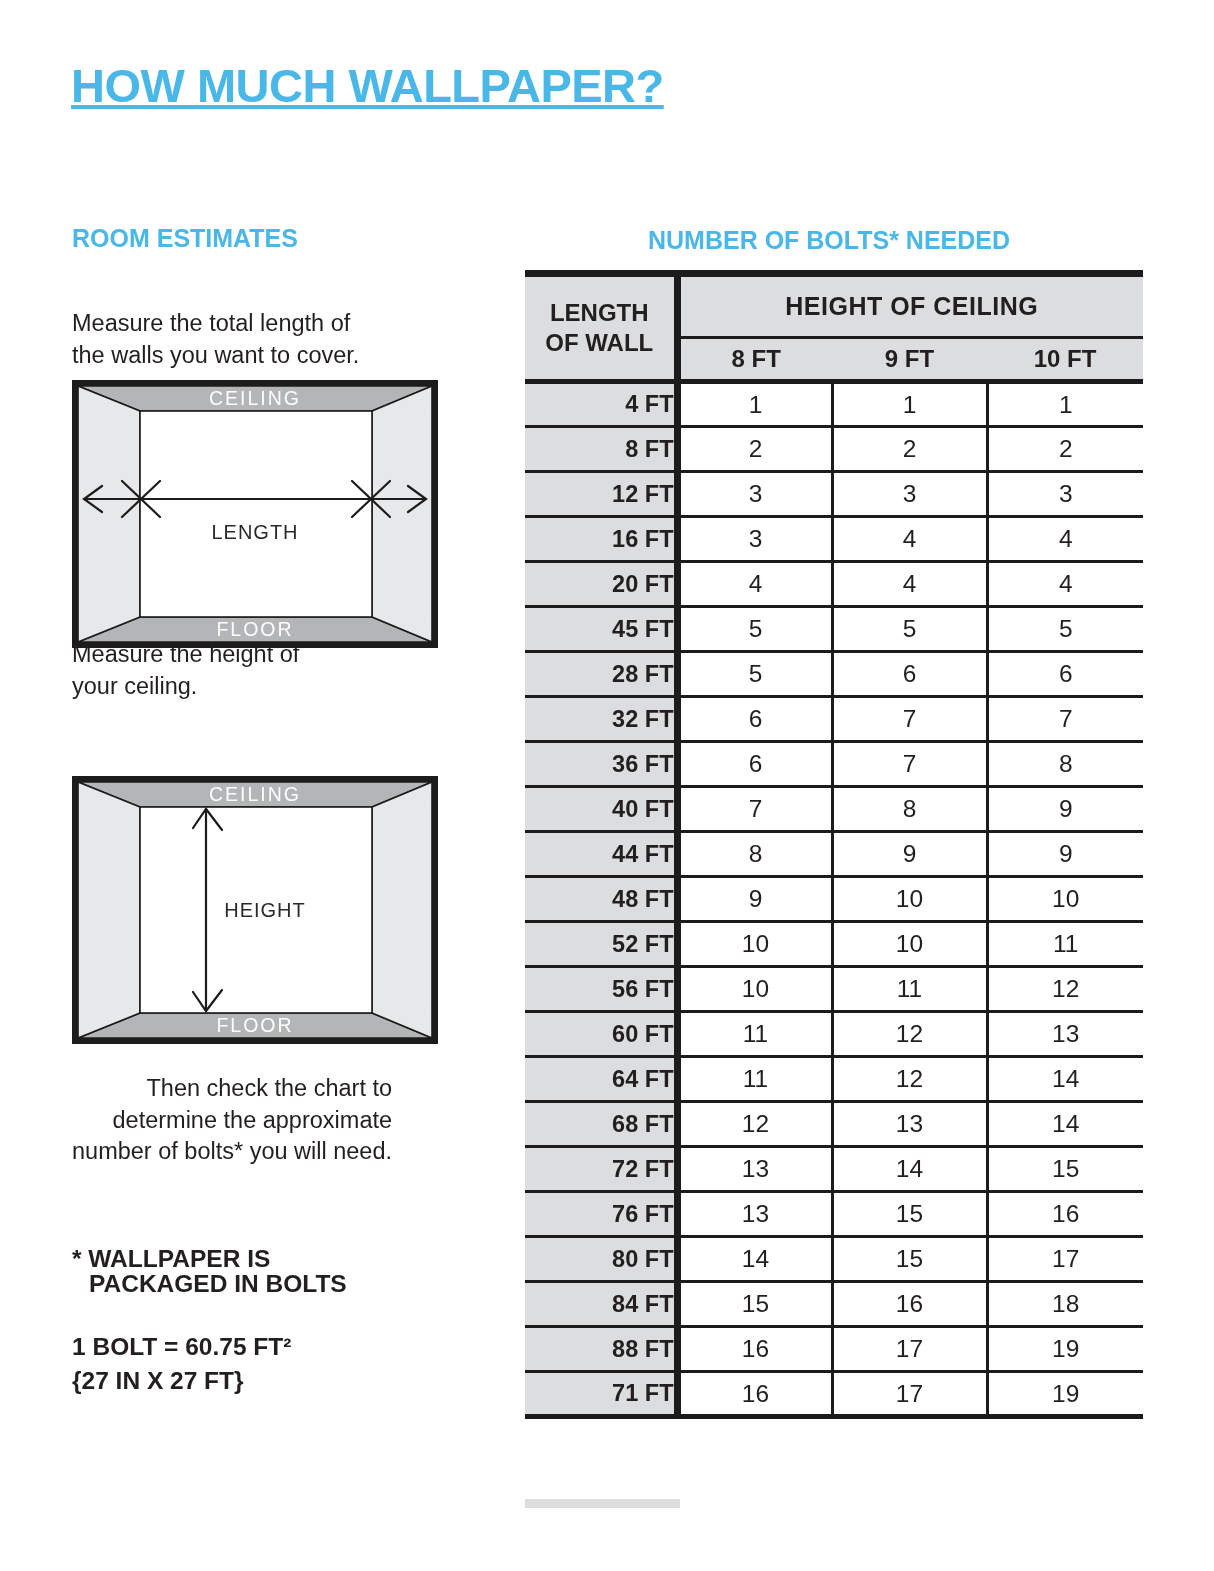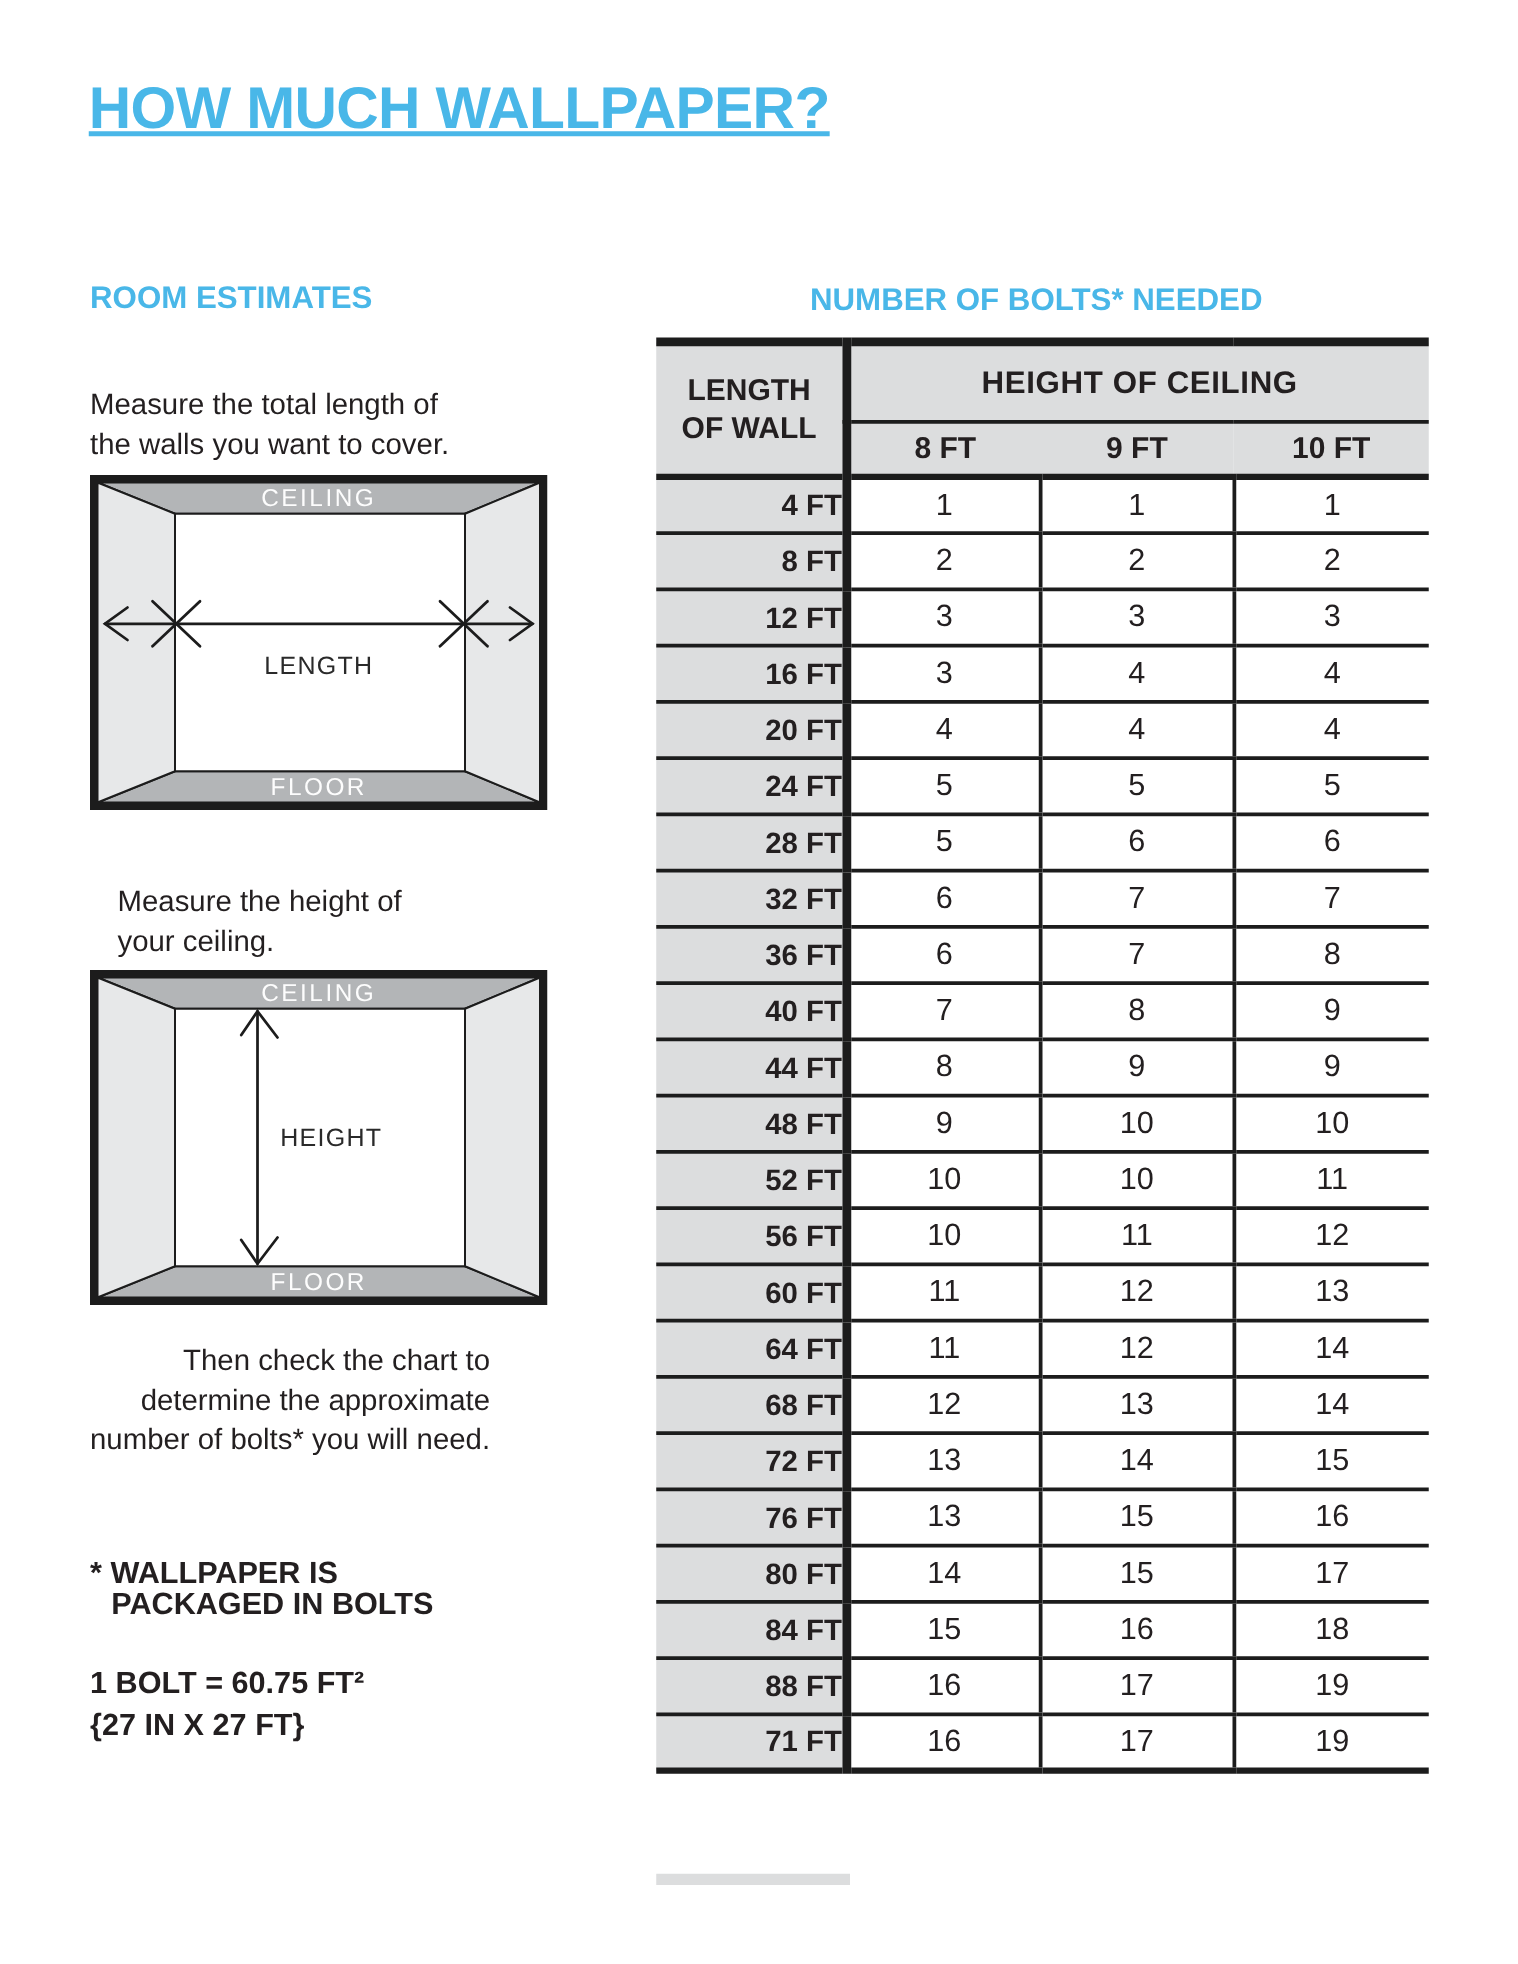--- a/index.html
+++ b/index.html
@@ -22,21 +22,21 @@
     font-size:47px;font-weight:bold;color:var(--accent);letter-spacing:-0.5px;text-decoration:underline;
   }
   .blue-h{font-size:25px;font-weight:bold;color:var(--accent);}
   .room-h{position:absolute;left:72px;top:224px;}
   .table-h{position:absolute;left:520px;top:226px;width:618px;text-align:center;}
   .body{
     position:absolute;left:72px;font-size:23.5px;line-height:31.5px;
     white-space:pre-line;color:var(--ink);
   }
   .step1{top:284px;margin-top:24px;}
-  .step2{top:706px;margin-left:22px;}
+  .step2{top:639px;}
   .step3{top:1073px;text-align:right;}
   .foot{
     position:absolute;left:72px;top:1246px;font-size:24.5px;font-weight:bold;
     line-height:25px;white-space:pre-line;padding-left:17px;text-indent:-17px;
   }
   .boltinfo{
     position:absolute;left:72px;top:1330px;font-size:24.5px;font-weight:bold;
     line-height:34px;white-space:pre-line;
   }
   .diagram{position:absolute;left:72px;}
@@ -181,21 +181,21 @@
           <td class="val">4</td>
           <td class="val">4</td>
         </tr>
         <tr>
           <td class="rowlabel">20 FT</td>
           <td class="val">4</td>
           <td class="val">4</td>
           <td class="val">4</td>
         </tr>
         <tr>
-          <td class="rowlabel">24 FT</td>
+          <td class="rowlabel">45 FT</td>
           <td class="val">5</td>
           <td class="val">5</td>
           <td class="val">5</td>
         </tr>
         <tr>
           <td class="rowlabel">28 FT</td>
           <td class="val">5</td>
           <td class="val">6</td>
           <td class="val">6</td>
         </tr>

